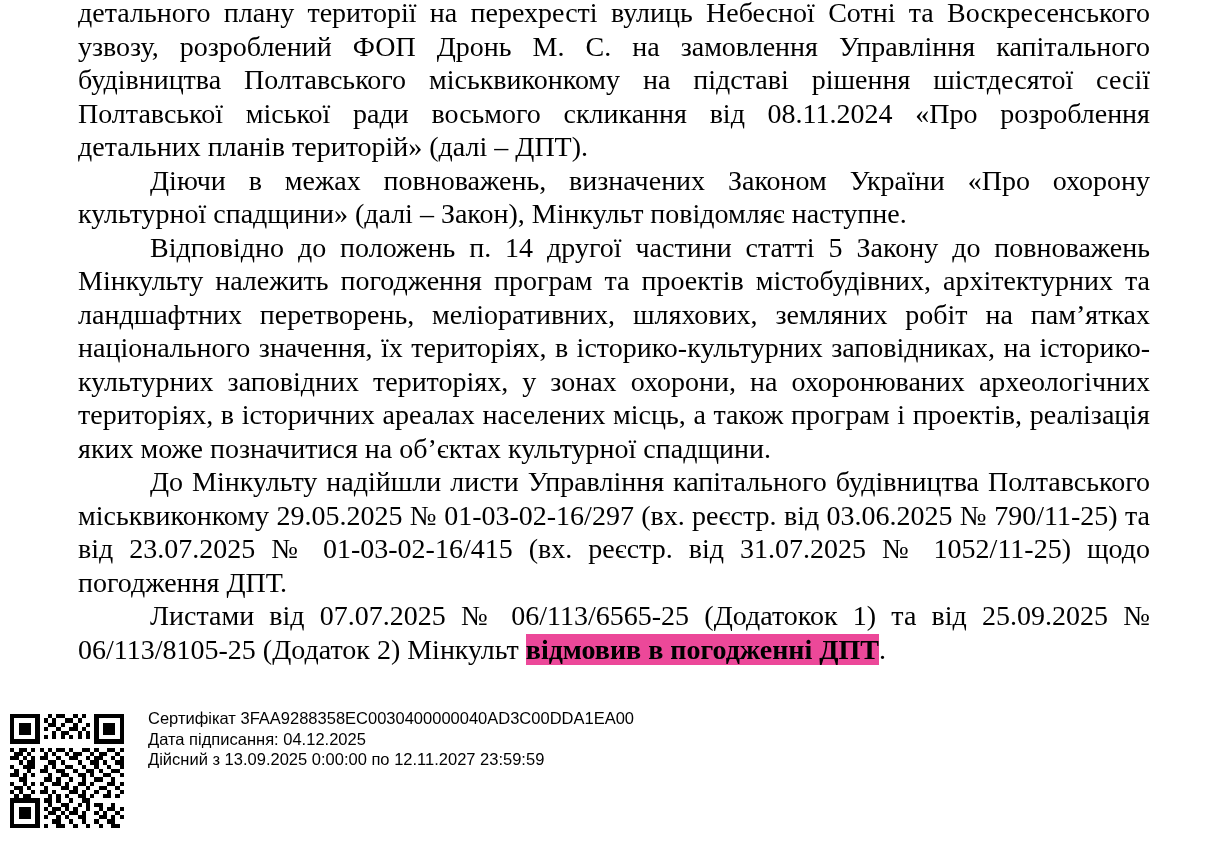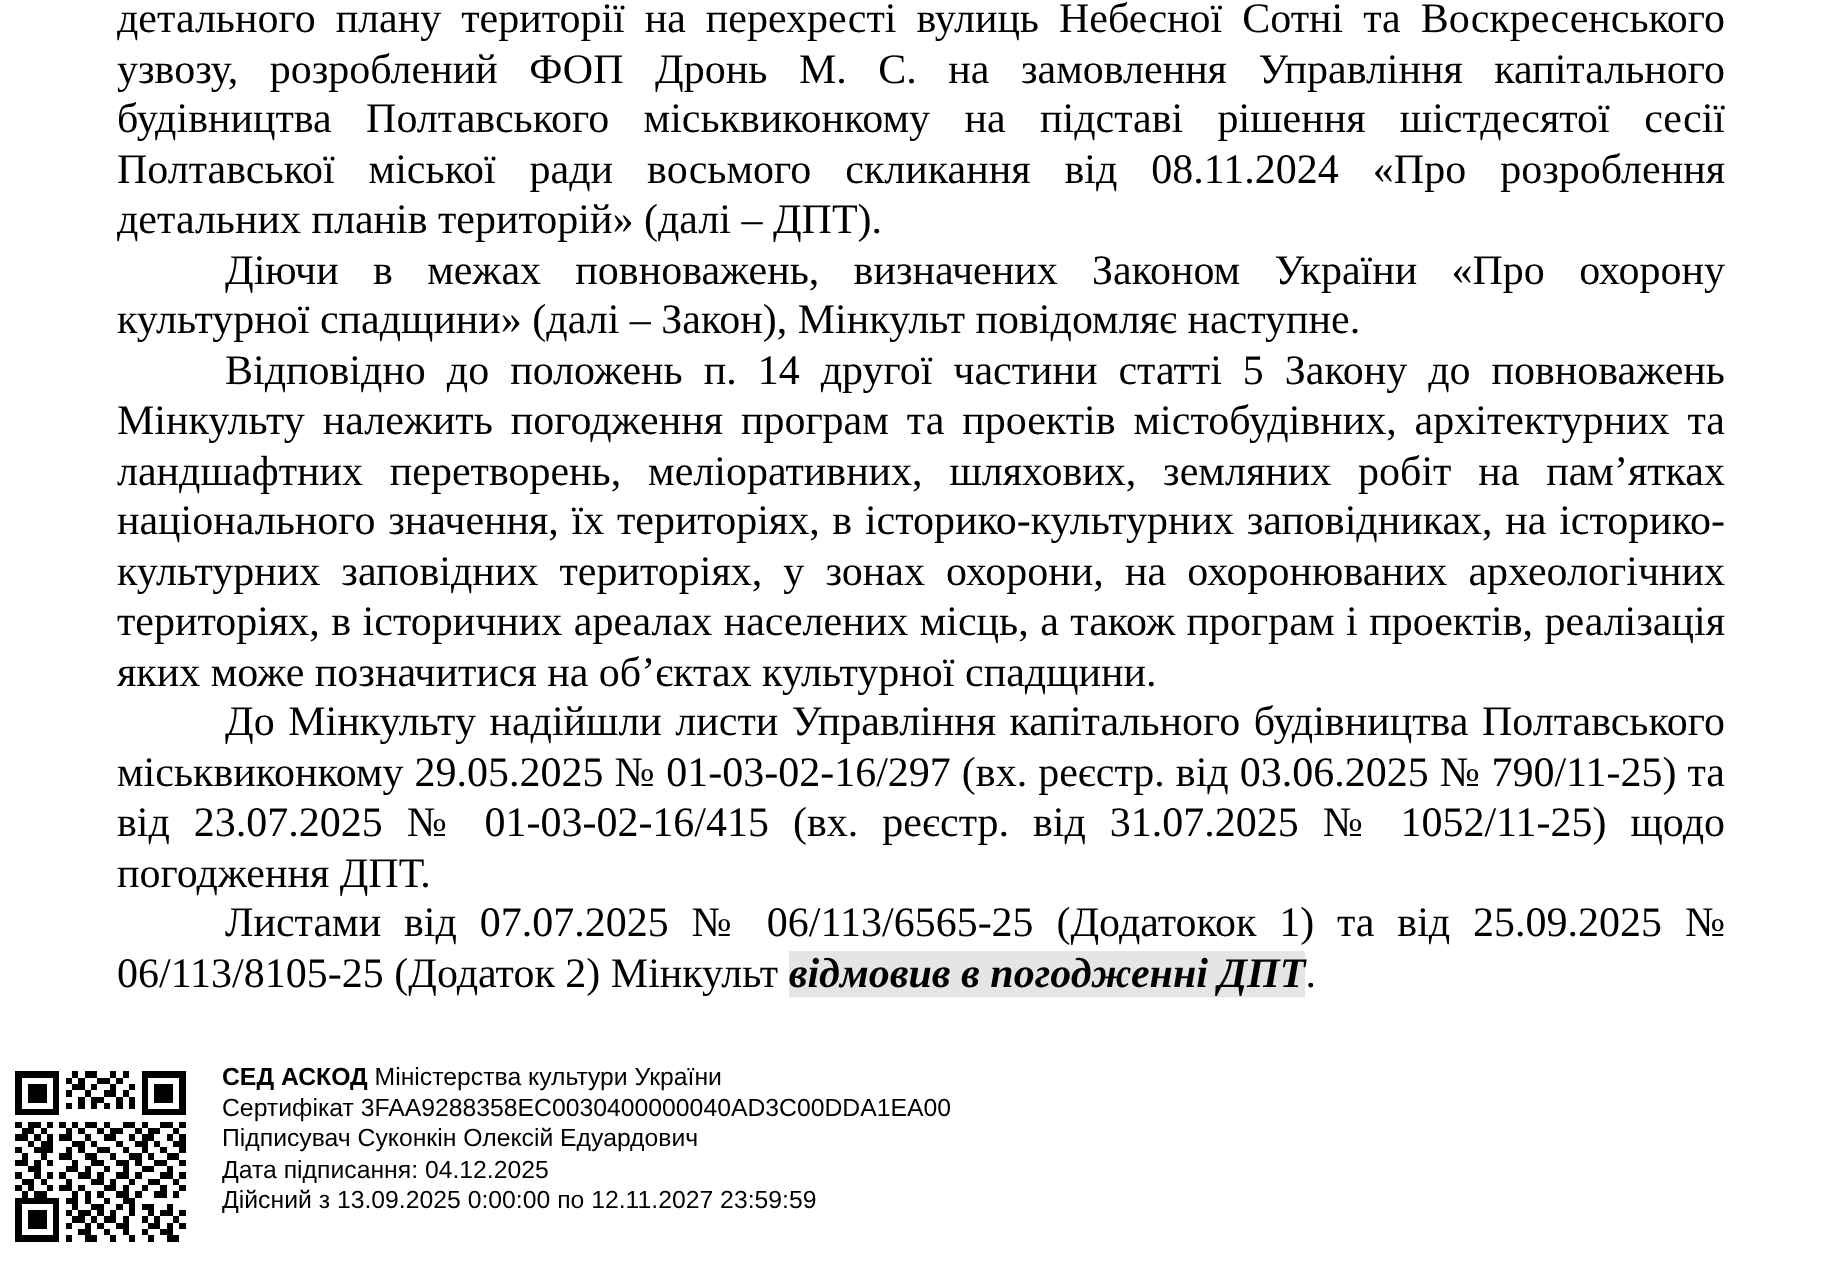--- a/index.html
+++ b/index.html
@@ -32,23 +32,22 @@
   .para {
     margin: 0;
     text-indent: 72px;
     text-align: justify;
   }
   .para.clipped-top {
     margin-top: -6px;
     text-indent: 0;
   }
   .highlight {
-    background: #e5e5e5;
+    background: #ec4899;
     font-weight: bold;
-    font-style: italic;
   }
   
   .sign-block {
     position: absolute;
     left: 0px;
     bottom: 0px;
     width: 1228px;
     height: 155px;
     display: flex;
     align-items: flex-start;
@@ -315,30 +314,22 @@
           <rect x="21" y="26" width="1" height="1"></rect>
             <rect x="24" y="26" width="2" height="1"></rect>
           <rect x="22" y="27" width="1" height="1"></rect>
             <rect x="25" y="27" width="2" height="1"></rect>
         </g>
       </svg>
     </div>
 
     <div class="sign-text">
       <div class="line">
-        <span class="bold">СЕД АСКОД</span>
-        <span>Міністерства культури України</span>
-      </div>
-      <div class="line">
         <span>Сертифікат</span>
         <span class="ul">3FAA9288358EC0030400000040AD3C00DDA1EA00</span>
-      </div>
-      <div class="line">
-        <span>Підписувач</span>
-        <span class="ul">Суконкін Олексій Едуардович</span>
       </div>
       <div class="line">
         <span>Дата підписання:</span>
         <span class="ul">04.12.2025</span>
       </div>
       <div class="line">
         <span>Дійсний з</span>
         <span class="ul">13.09.2025 0:00:00</span>
         <span>по</span>
         <span class="ul">12.11.2027 23:59:59</span>

